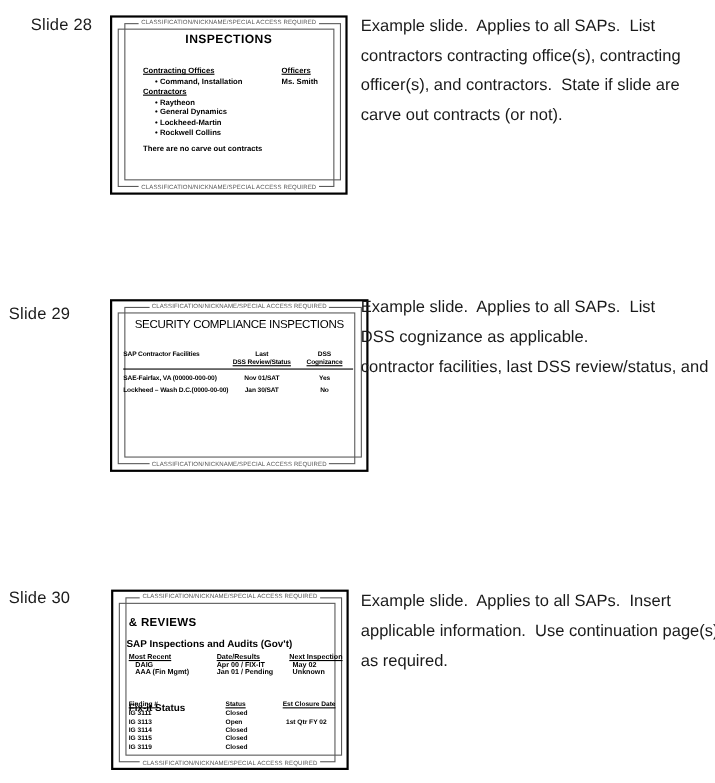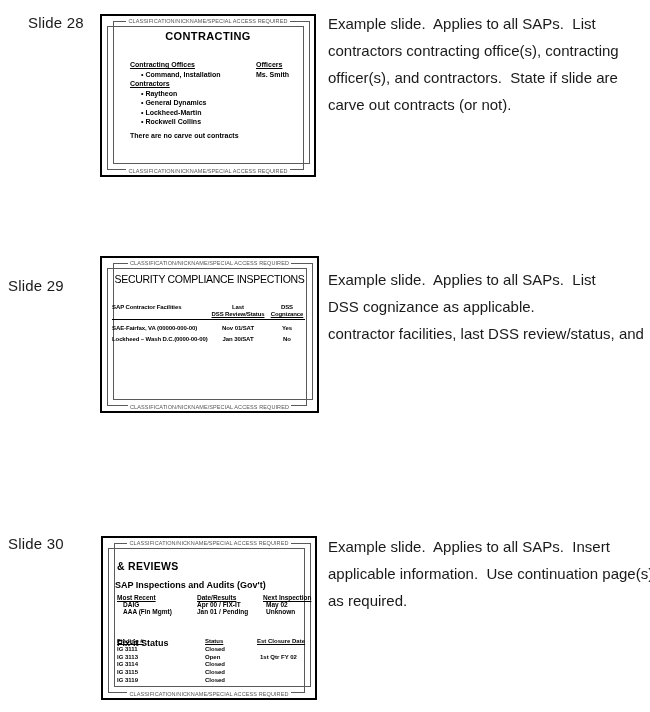--- a/index.html
+++ b/index.html
@@ -60,37 +60,37 @@
             line-height:7.2px; white-space:nowrap; }
   .s30-fixit { position:absolute; top:100px; left:14px; font-weight:bold; font-size:9px; white-space:nowrap; }
   .s30-g2 { position:absolute; top:100px; left:14px; right:10px; display:grid;
             grid-template-columns:88px 52px 1fr; font-size:6px; font-weight:bold;
             line-height:7.8px; white-space:nowrap; }
   .ind6 { padding-left:6px; }
   .ind3 { padding-left:3px; }
 
   
   #thumb-28 { left:100px; top:14px;  width:212px; height:159px; }
-  #thumb-29 { left:100px; top:256px; width:215px; height:153px; }
+  #thumb-29 { left:100px; top:272px; width:215px; height:153px;padding-left:16px; }
   #thumb-30 { left:101px; top:536px; width:212px; height:160px; }
   #label-28 { top:14px;margin-left:20px; }  #desc-28 { top:10px; }
   #label-29 { top:277px; } #desc-29 { top:266px; }
   #label-30 { top:535px; } #desc-30 { top:533px; }
 </style>
 </head>
 <body>
 
 <div class="slide-label" id="label-28">Slide 28</div>
 
 <div class="thumb" id="thumb-28">
   <div class="frame-a"></div>
   <div class="frame-b"></div>
   <div class="banner top"><span>CLASSIFICATION/NICKNAME/SPECIAL ACCESS REQUIRED</span></div>
 
-  <div class="s28-title">CONTRACTING</div>
+  <div class="s28-title">INSPECTIONS</div>
 
   <div class="s28-cols">
     <div class="u">Contracting Offices</div>
     <div class="s28-ind">• Command, Installation</div>
     <div class="u">Contractors</div>
     <div class="s28-ind">• Raytheon</div>
     <div class="s28-ind">• General Dynamics</div>
     <div class="s28-ind">• Lockheed-Martin</div>
     <div class="s28-ind">• Rockwell Collins</div>
   </div>

